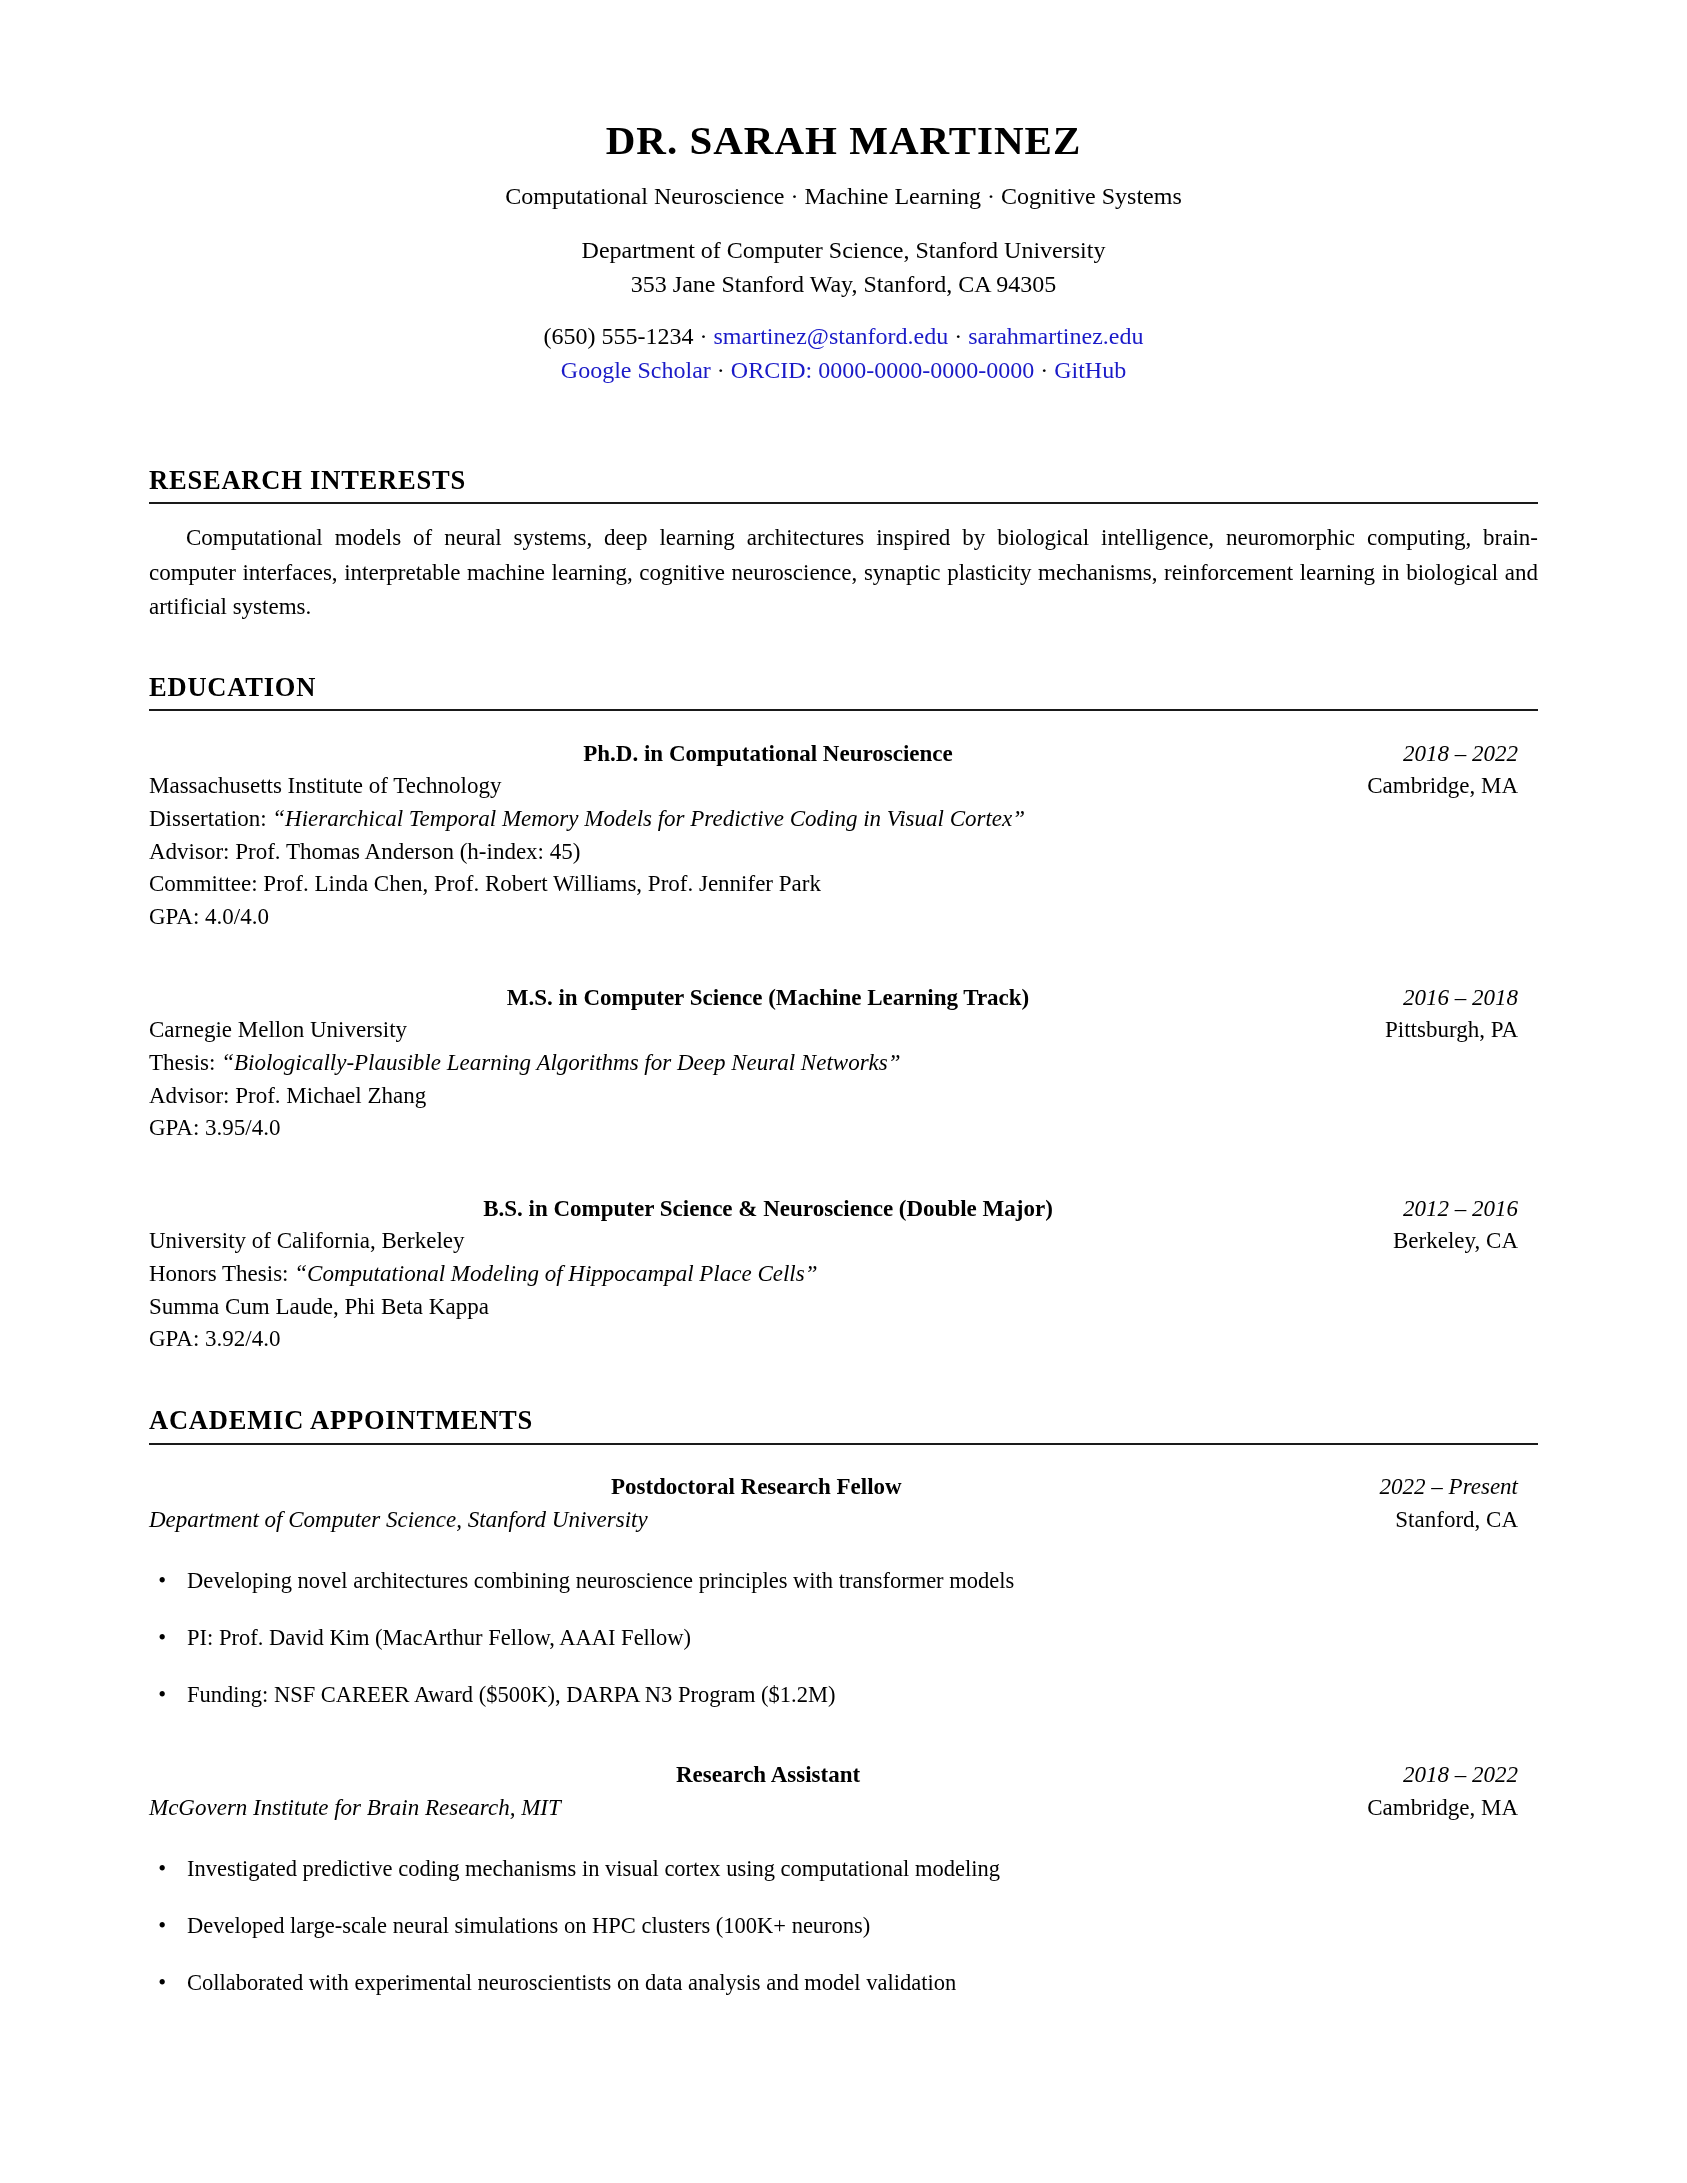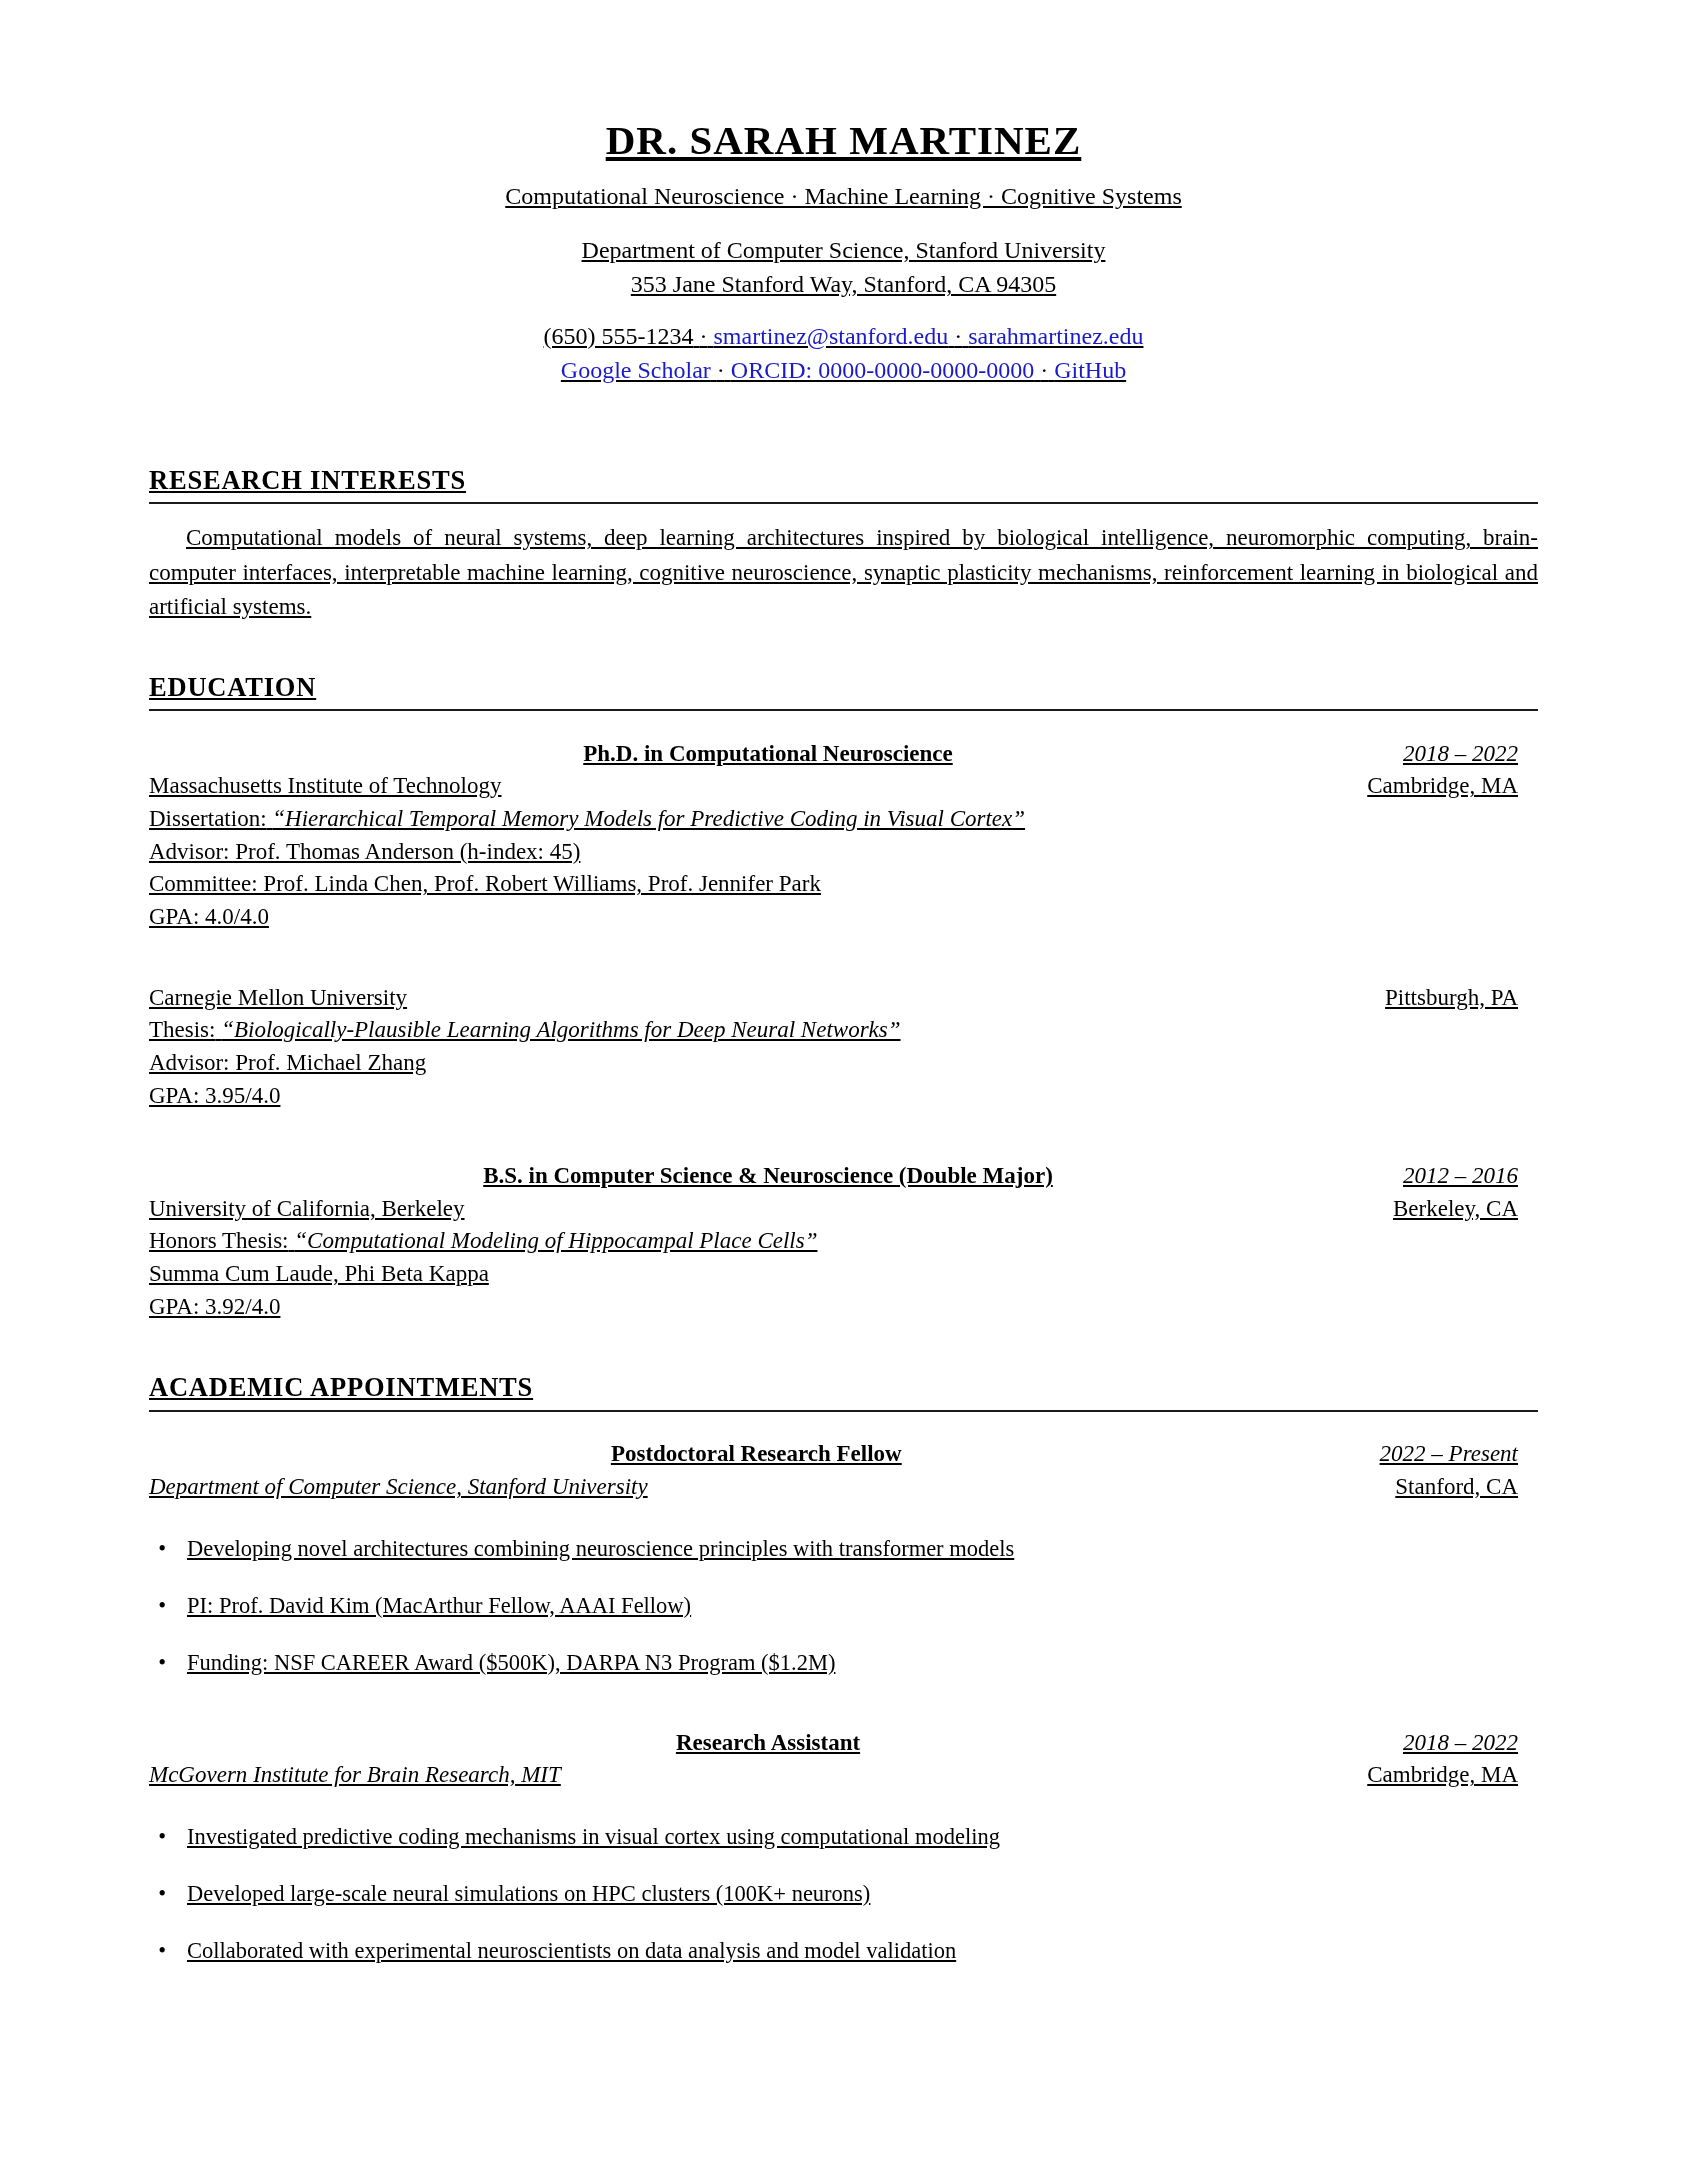--- a/index.html
+++ b/index.html
@@ -18,21 +18,20 @@
     background: #ffffff;
     box-sizing: border-box;
     padding: 0;
     overflow: hidden;
   }
   .content {
     position: absolute;
     left: 149px;
     top: 0;
     width: 1389px;
-    text-decoration: underline;
   }
 
   
   .cv-header {
     text-align: center;
     padding-top: 118px;
   }
   .cv-name {
     font-size: 41px;
     font-weight: 700;
@@ -211,20 +210,24 @@
           <span>Dissertation:</span>
           <span class="ital">“Hierarchical Temporal Memory Models for Predictive Coding in Visual Cortex”</span>
         </div>
         <div class="entry-detail">Advisor: Prof. Thomas Anderson (h-index: 45)</div>
         <div class="entry-detail">Committee: Prof. Linda Chen, Prof. Robert Williams, Prof. Jennifer Park</div>
         <div class="entry-detail">GPA: 4.0/4.0</div>
       </div>
 
       <div class="entry spaced-top">
         <div class="entry-row">
+          <div class="entry-left entry-title">M.S. in Computer Science (Machine Learning Track)</div>
+          <div class="entry-right entry-date">2016 – 2018</div>
+        </div>
+        <div class="entry-row">
           <div class="entry-left">Carnegie Mellon University</div>
           <div class="entry-right entry-loc">Pittsburgh, PA</div>
         </div>
         <div class="entry-detail">
           <span>Thesis:</span>
           <span class="ital">“Biologically-Plausible Learning Algorithms for Deep Neural Networks”</span>
         </div>
         <div class="entry-detail">Advisor: Prof. Michael Zhang</div>
         <div class="entry-detail">GPA: 3.95/4.0</div>
       </div>

